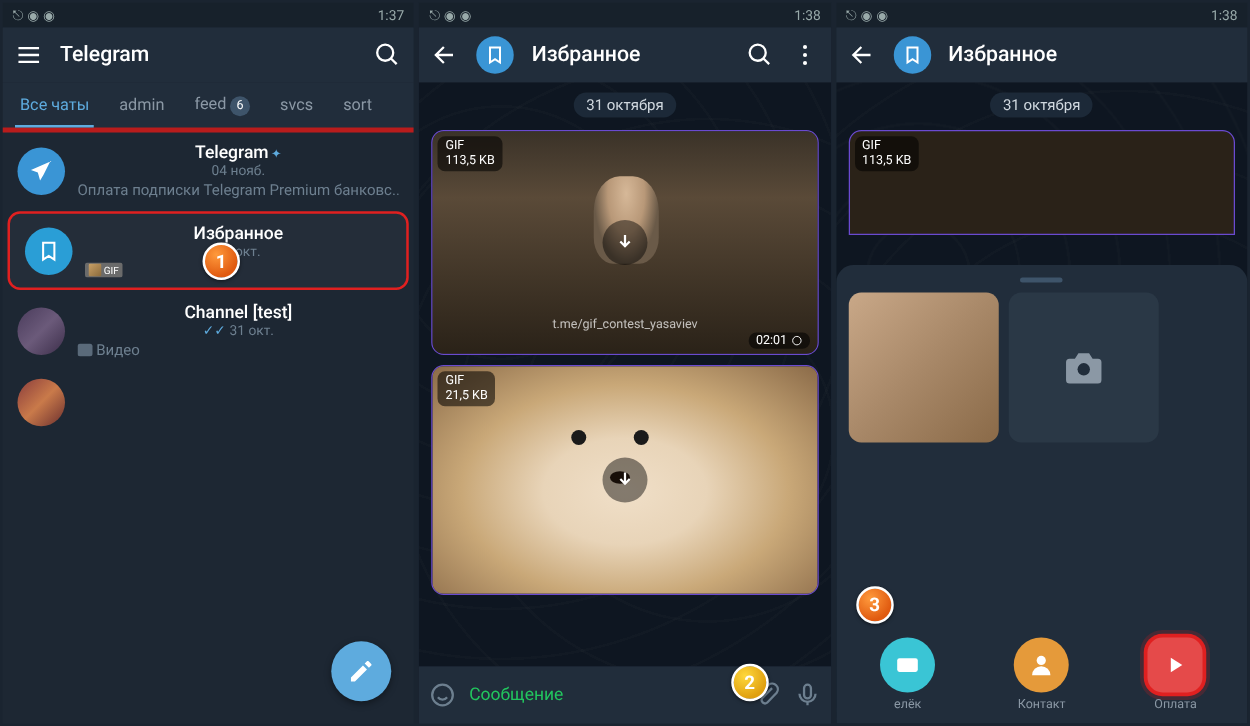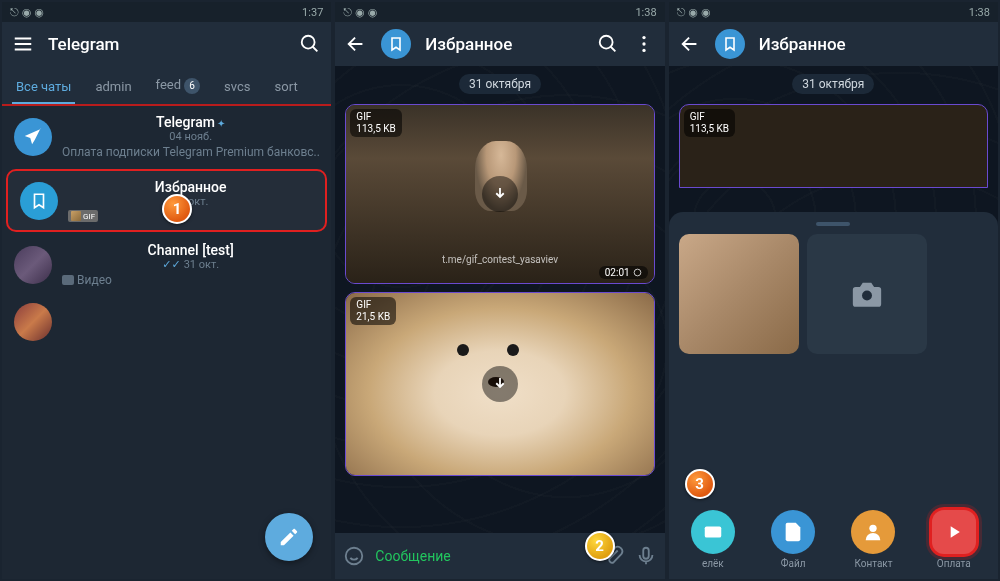--- a/index.html
+++ b/index.html
@@ -43,27 +43,27 @@
   .header-title { font-size: 17px; font-weight: 500; flex: 1; }
   .icon-btn { width: 22px; height: 22px; display: flex; align-items: center; justify-content: center; cursor: pointer; color: #fff; }
   .icon-btn svg { width: 100%; height: 100%; }
   .saved-avatar {
     width: 30px; height: 30px; border-radius: 50%;
     background: #3a95d5; display: flex; align-items: center; justify-content: center;
   }
   .tabs {
     height: 40px;
     display: flex;
-    align-items: flex-end;
+    align-items: center;
     padding: 0 10px;
     background: #212d3b;
     gap: 16px;
     font-size: 13px;
     color: #8b98a5;
-    border-bottom: 2px solid #b91c1c;
+    border-bottom: 4px solid #b91c1c;
   }
   .tab { padding: 10px 4px; cursor: pointer; position: relative; }
   .tab.active { color: #5eabde; }
   .tab.active::after { content: ""; position: absolute; bottom: 0; left: 0; right: 0; height: 2px; background: #5eabde; }
   .badge {
     display: inline-block; background: #3e546a; color: #fff; border-radius: 9px;
     min-width: 16px; height: 16px; line-height: 16px; font-size: 10px; text-align: center;
     padding: 0 4px; margin-left: 3px;
   }
   .chat-list { flex: 1; overflow: hidden; }
@@ -388,28 +388,20 @@
     <div class="attach-row" style="position:absolute;bottom:6px;left:0;right:0">
       <div class="attach-btn">
         <div class="attach-circle c-cyan">
             <svg width="22" height="22" viewBox="0 0 24 24" fill="#fff">
               <rect x="3" y="6" width="18" height="12" rx="2"></rect>
             </svg>
           </div>
         <span>елёк</span>
       </div>
       <div class="attach-btn">
-        <div class="attach-circle c-blue">
-            <svg width="22" height="22" viewBox="0 0 24 24" fill="#fff">
-              <path d="M6 2h9l5 5v13a2 2 0 0 1-2 2H6a2 2 0 0 1-2-2V4a2 2 0 0 1 2-2z"></path>
-            </svg>
-          </div>
-        <span>Файл</span>
-      </div>
-      <div class="attach-btn">
         <div class="attach-circle c-orange">
             <svg width="22" height="22" viewBox="0 0 24 24" fill="#fff">
               <circle cx="12" cy="8" r="4"></circle>
               <path d="M4 21a8 8 0 0 1 16 0"></path>
             </svg>
           </div>
         <span>Контакт</span>
       </div>
       <div class="attach-btn highlighted-attach">
         <div class="attach-circle c-red">

